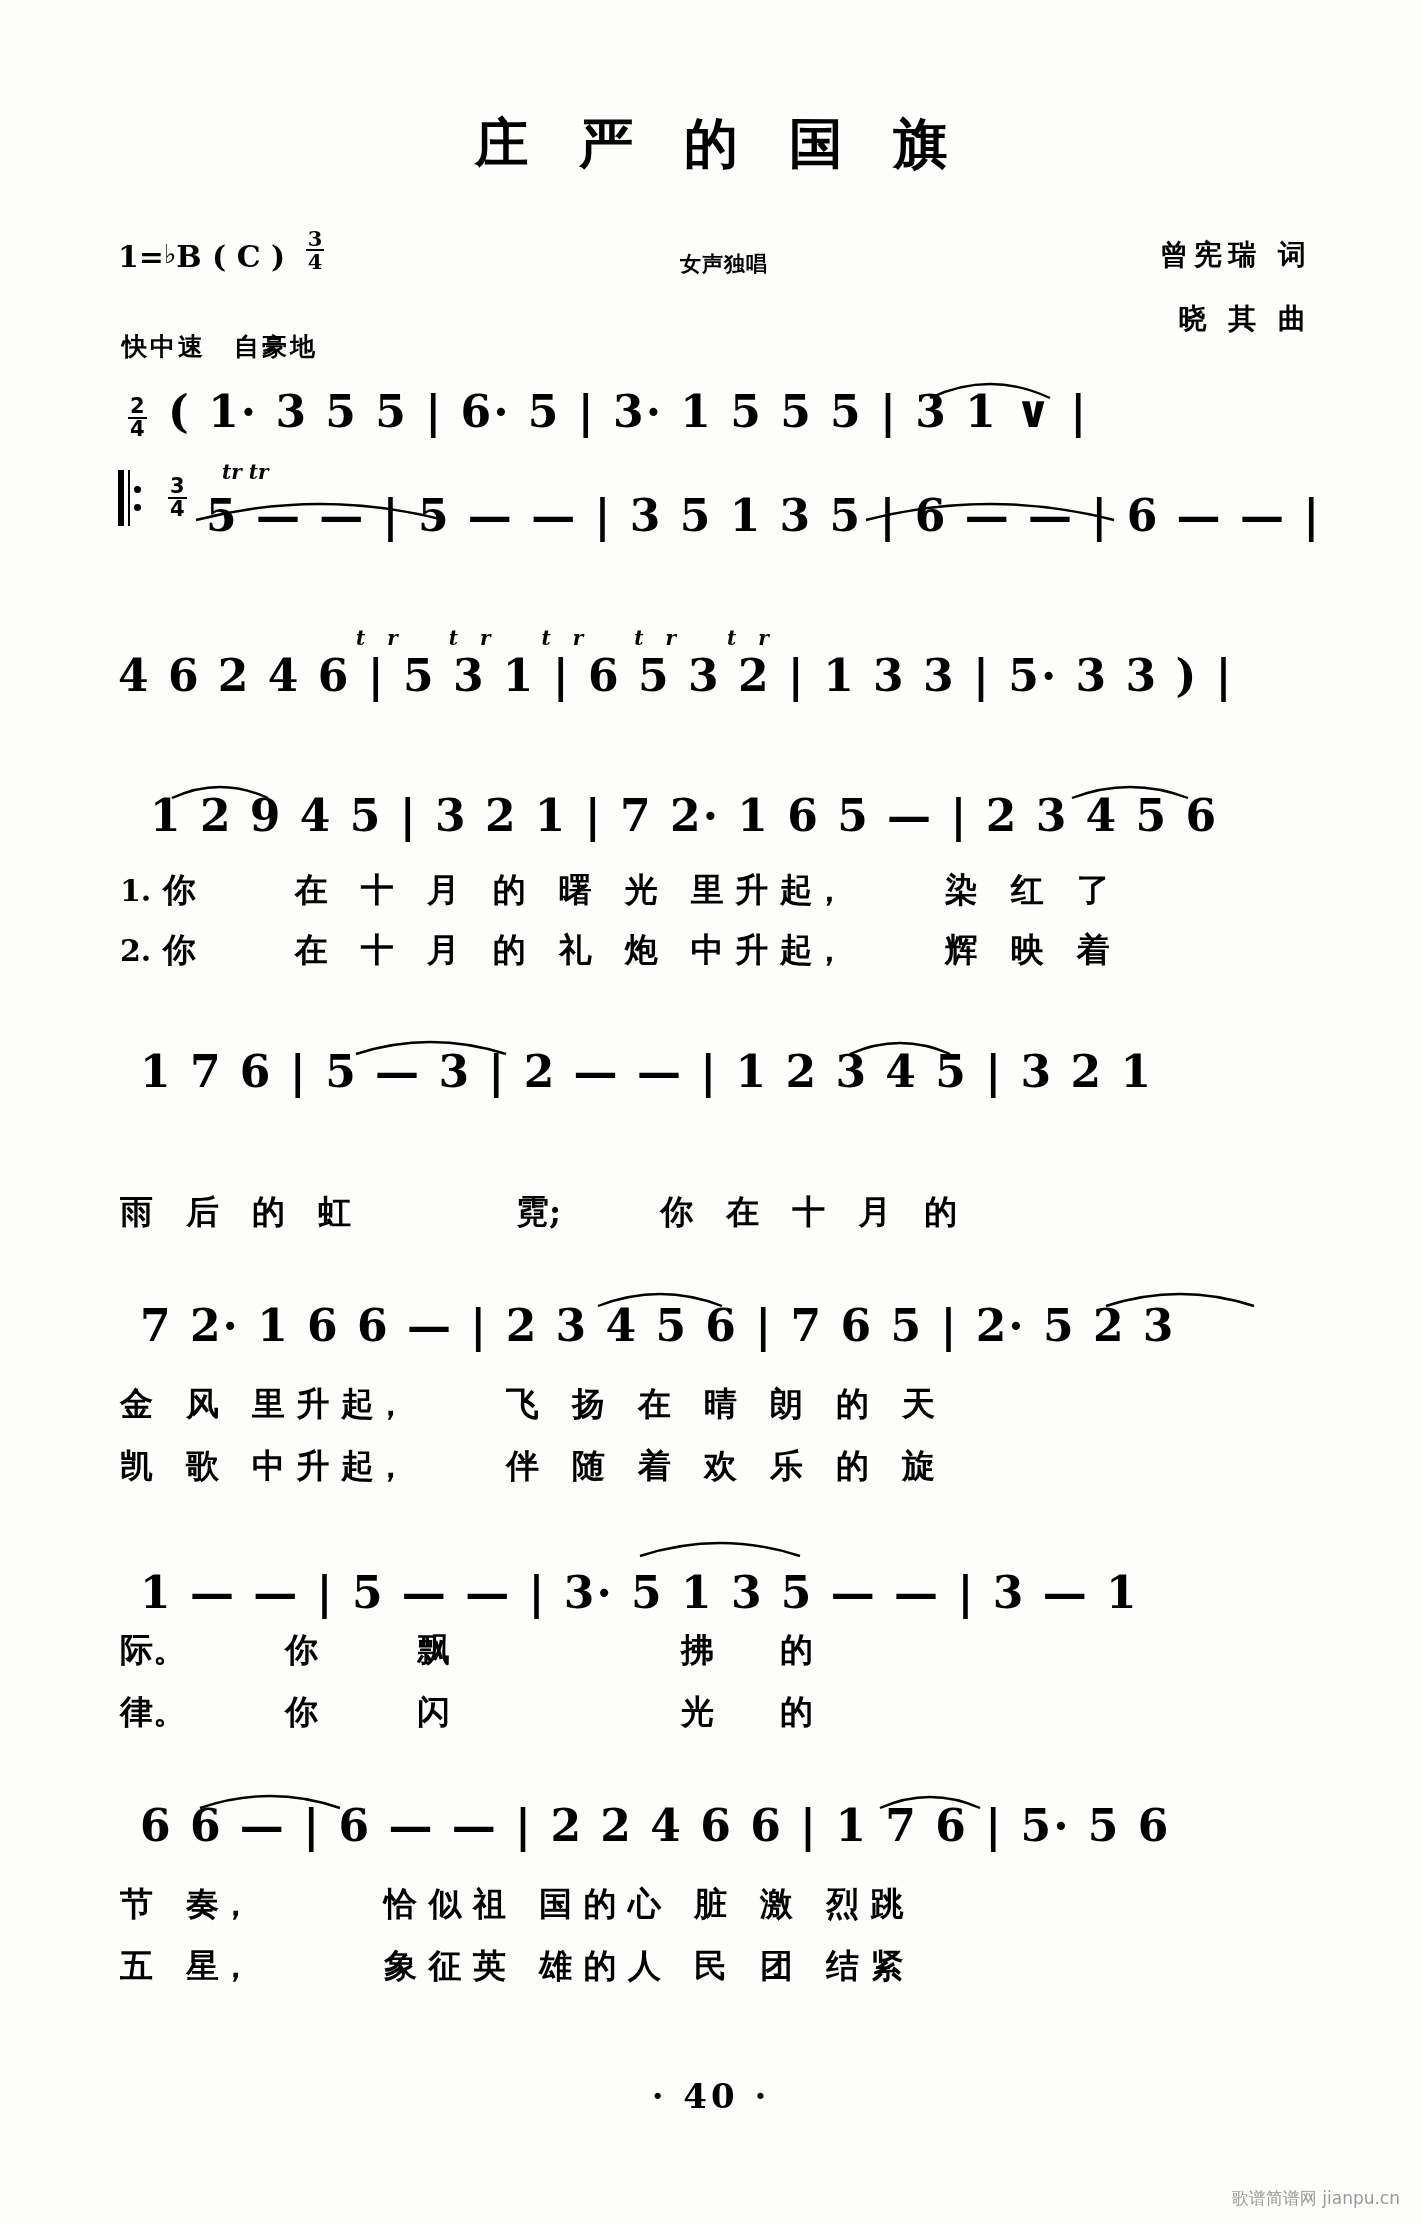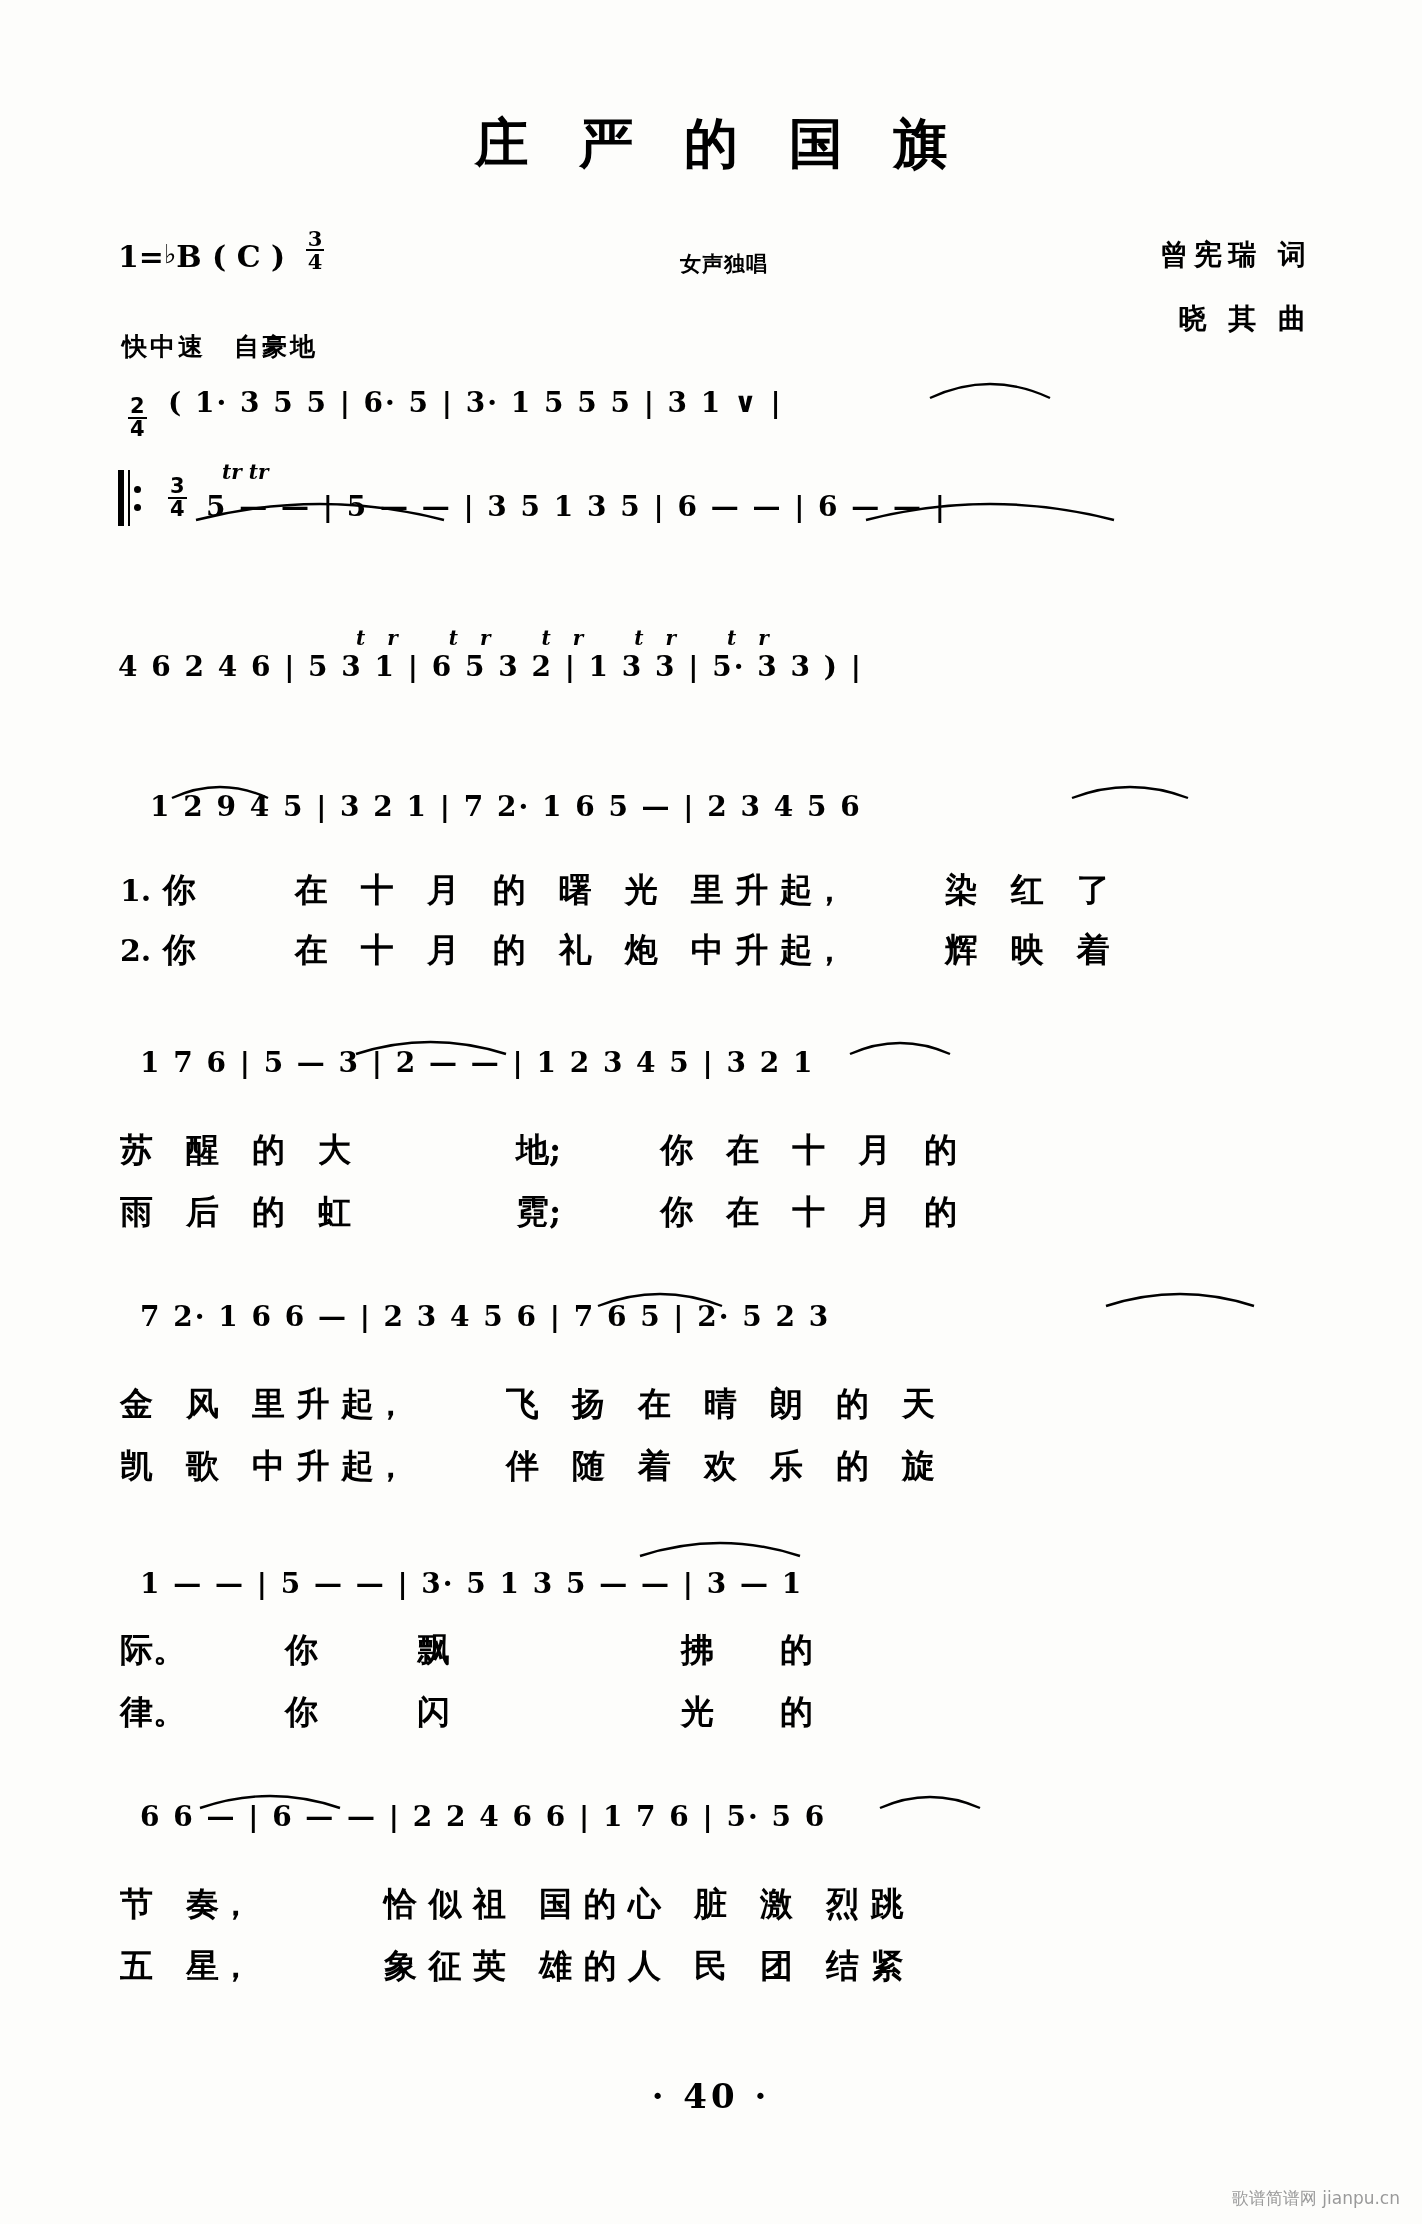--- a/index.html
+++ b/index.html
@@ -103,21 +103,21 @@
     width: 1422px;
     height: 90px;
   }
   .notes {
     position: absolute;
     left: 120px;
     top: 0;
     width: 1200px;
     height: 72px;
     font-family: "DejaVu Serif", "Liberation Serif", serif;
-    font-size: 28px;
+    font-size: 44px;
     font-weight: bold;
     white-space: nowrap;
     letter-spacing: 2px;
   }
   .tr {
     font-family: "DejaVu Serif", "Liberation Serif", serif;
     font-style: italic;
     font-size: 20px;
     font-weight: bold;
   }
@@ -242,23 +242,20 @@
     <span>你　　　在　十　月　的　曙　光　里 升 起，　　　染　红　了</span>
   </div>
   <div class="lyric-line" style="top:928px;">
     <span class="lyric-num">2.</span>
     <span>你　　　在　十　月　的　礼　炮　中 升 起，　　　辉　映　着</span>
   </div>
 
   <div class="system" style="top:1046px;">
     <div class="notes" style="left:140px;">1 7 6 | 5 — 3 | 2 — — | 1 2 3 4 5 | 3 2 1</div>
   </div>
-  <div class="lyric-line" style="top:1128px;">
-    <span>苏　醒　的　大　　　　　地;　　　你　在　十　月　的</span>
-  </div>
   <div class="lyric-line" style="top:1190px;">
     <span>雨　后　的　虹　　　　　霓;　　　你　在　十　月　的</span>
   </div>
 
   <div class="system" style="top:1300px;">
     <div class="notes" style="left:140px;">7 2·  1 6 6 — | 2 3 4 5 6 | 7 6 5 | 2·  5 2 3</div>
   </div>
   <div class="lyric-line" style="top:1382px;">
     <span>金　风　里 升 起，　　　飞　扬　在　晴　朗　的　天</span>
   </div>

